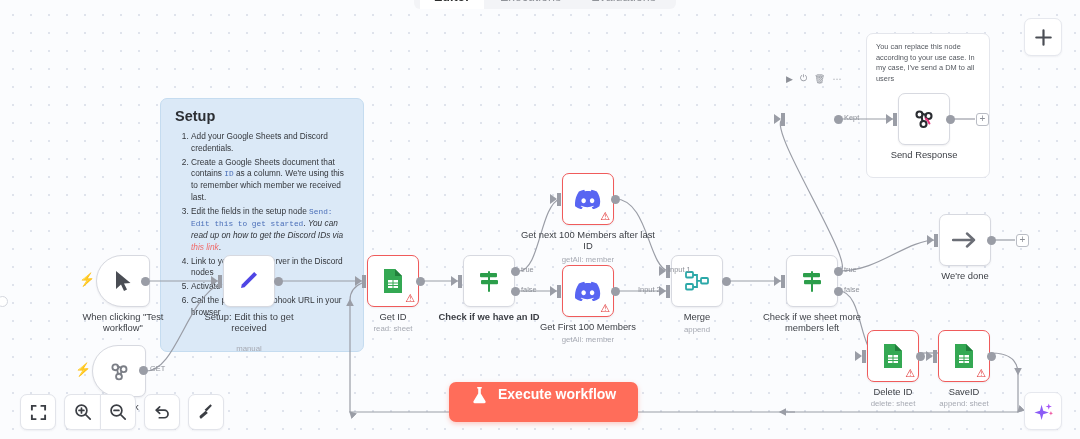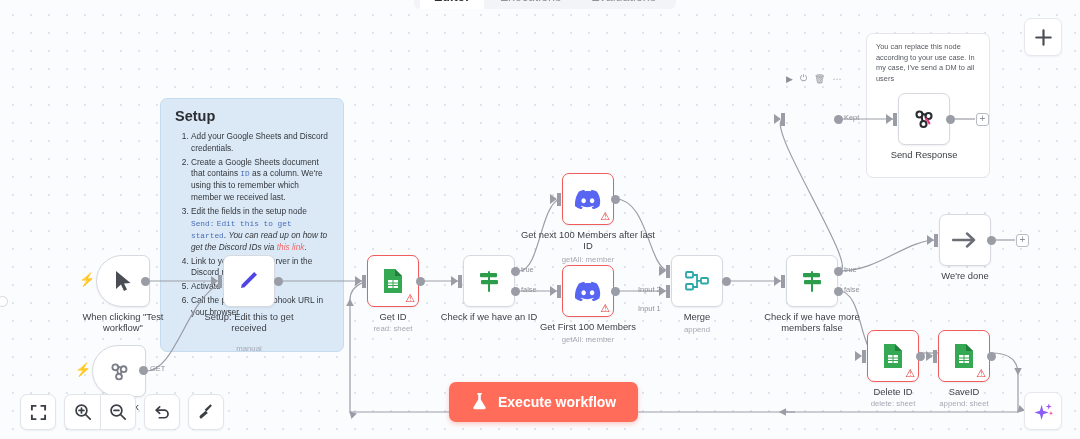--- a/index.html
+++ b/index.html
@@ -30,21 +30,21 @@
     font-size: 12.5px; color: #909399;
     border-radius: 5px 5px 0 0; white-space: nowrap;
   }
   .tab.active { background: #ffffff; color: #2d2e2e; font-weight: 600; }
 
   
   .sticky {
     position: absolute; border-radius: 7px; z-index: 1;
   }
   .sticky-setup {
-    left: 160px; top: 98px; width: 184px; height: 254px;
+    left: 160px; top: 98px; width: 204px; height: 254px;
     background: #dbe9f7; border: 1px solid #c5dcf0;
   }
   .sticky-setup h2 {
     font-size: 14.5px; color: #2b2e33; margin: 9px 0 7px 14px; font-weight: 700;
   }
   .sticky-setup ol {
     margin: 0 12px 0 30px; font-size: 8.3px; color: #33363b; line-height: 1.42;
   }
   .sticky-setup li { margin-bottom: 2px; }
   .mono { font-family: "Liberation Mono", monospace; color: #4b6fb8; font-size: 7.8px; }
@@ -132,23 +132,23 @@
     color: #3b3e44;
     box-shadow: 0 1px 2px rgba(30,35,60,.06);
   }
   .zgroup { display: flex; }
   .zgroup .zbtn:first-child { border-radius: 7px 0 0 7px; border-right: none; }
   .zgroup .zbtn:last-child { border-radius: 0 7px 7px 0; }
 
   
   .execbtn {
     position: absolute; left: 449px; bottom: 17px;
-    height: 40px; padding: 12px 22px; border-radius: 7px;
+    height: 40px; padding: 4px 22px; border-radius: 7px;
     background: #ff6d5a; color: #fff;
-    display: flex; align-items: flex-end; gap: 10px;
+    display: flex; align-items: flex-start; gap: 10px;
     font-size: 14px; font-weight: 600; z-index: 30;
     box-shadow: 0 2px 5px rgba(255,109,90,.35);
   }
 
   .cornerbtn {
     position: absolute; width: 38px; height: 38px; border-radius: 7px;
     background: #fff; border: 1px solid #e6e8ee;
     display: flex; align-items: center; justify-content: center;
     z-index: 30; box-shadow: 0 1px 2px rgba(30,35,60,.06);
   }
@@ -296,21 +296,21 @@
   <div class="node" style="left:463px; top:255px;">
     <div class="nbox">
       <svg width="26" height="26" viewBox="0 0 26 26">
         <g fill="#2c9e4b">
           <rect x="4" y="5" width="17" height="4.2" rx="1"></rect>
           <rect x="5" y="12" width="17" height="4.2" rx="1"></rect>
           <rect x="12" y="3" width="2" height="21" rx="1"></rect>
         </g>
       </svg>
     </div>
-    <div class="nlabel" style="width:140px;">Check if we have an ID</div>
+    <div class="nlabel" style="width:140px;font-weight:bold;">Check if we have an ID</div>
   </div>
   <div class="inbar" style="left:458px; top:275px;"></div>
   <div class="inarrow" style="left:451px; top:276px;"></div>
   <div class="dot" style="left:511px; top:267px;"></div>
   <div class="dot" style="left:511px; top:287px;"></div>
   <div class="edgelbl" style="left:521px; top:265px;">true</div>
   <div class="edgelbl" style="left:521px; top:285px;">false</div>
 
   <div class="node" style="left:562px; top:173px;">
     <div class="nbox error">
@@ -351,35 +351,35 @@
         </g>
       </svg>
     </div>
     <div class="nlabel">Merge</div>
     <div class="nsub" style="top:70px;">append</div>
   </div>
   <div class="inbar" style="left:666px; top:265px;"></div>
   <div class="inarrow" style="left:659px; top:266px;"></div>
   <div class="inbar" style="left:666px; top:285px;"></div>
   <div class="inarrow" style="left:659px; top:286px;"></div>
-  <div class="edgelbl" style="left:638px; top:265px;margin-top:39px;">Input 1</div>
+  <div class="edgelbl" style="left:668px; top:265px;">Input 1</div>
   <div class="edgelbl" style="left:638px; top:285px;">Input 2</div>
   <div class="dot" style="left:722px; top:277px;"></div>
 
   <div class="node" style="left:786px; top:255px;">
     <div class="nbox">
       <svg width="26" height="26" viewBox="0 0 26 26">
         <g fill="#2c9e4b">
           <rect x="4" y="5" width="17" height="4.2" rx="1"></rect>
           <rect x="5" y="12" width="17" height="4.2" rx="1"></rect>
           <rect x="12" y="3" width="2" height="21" rx="1"></rect>
         </g>
       </svg>
     </div>
-    <div class="nlabel" style="width:130px;">Check if we have more members false</div>
+    <div class="nlabel" style="width:130px;">Check if we sheet more members left</div>
   </div>
   <div class="inbar" style="left:781px; top:275px;"></div>
   <div class="inarrow" style="left:774px; top:276px;"></div>
   <div class="dot" style="left:834px; top:267px;"></div>
   <div class="dot" style="left:834px; top:287px;"></div>
   <div class="edgelbl" style="left:844px; top:265px;">true</div>
   <div class="edgelbl" style="left:844px; top:285px;">false</div>
 
   <div class="nodetools" style="left:786px; top:73px;">
     <span>▶</span>

